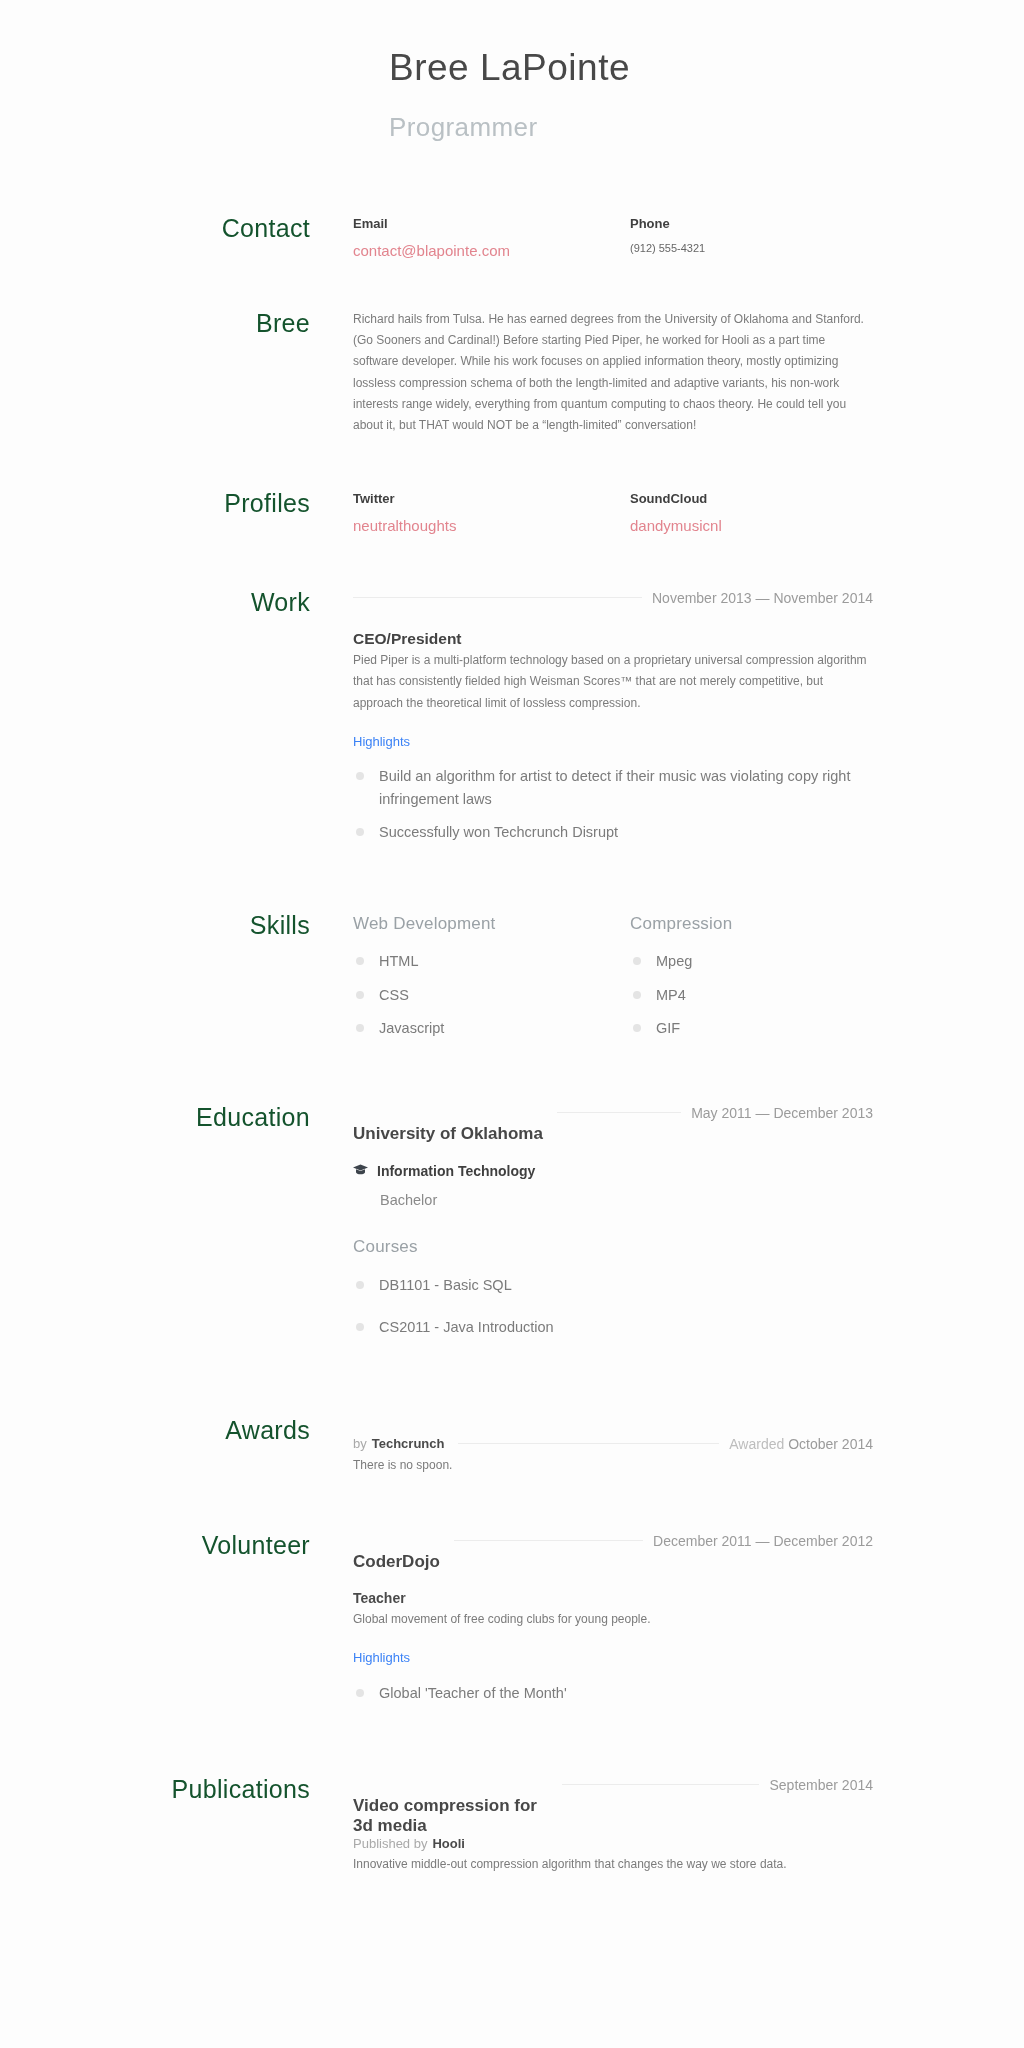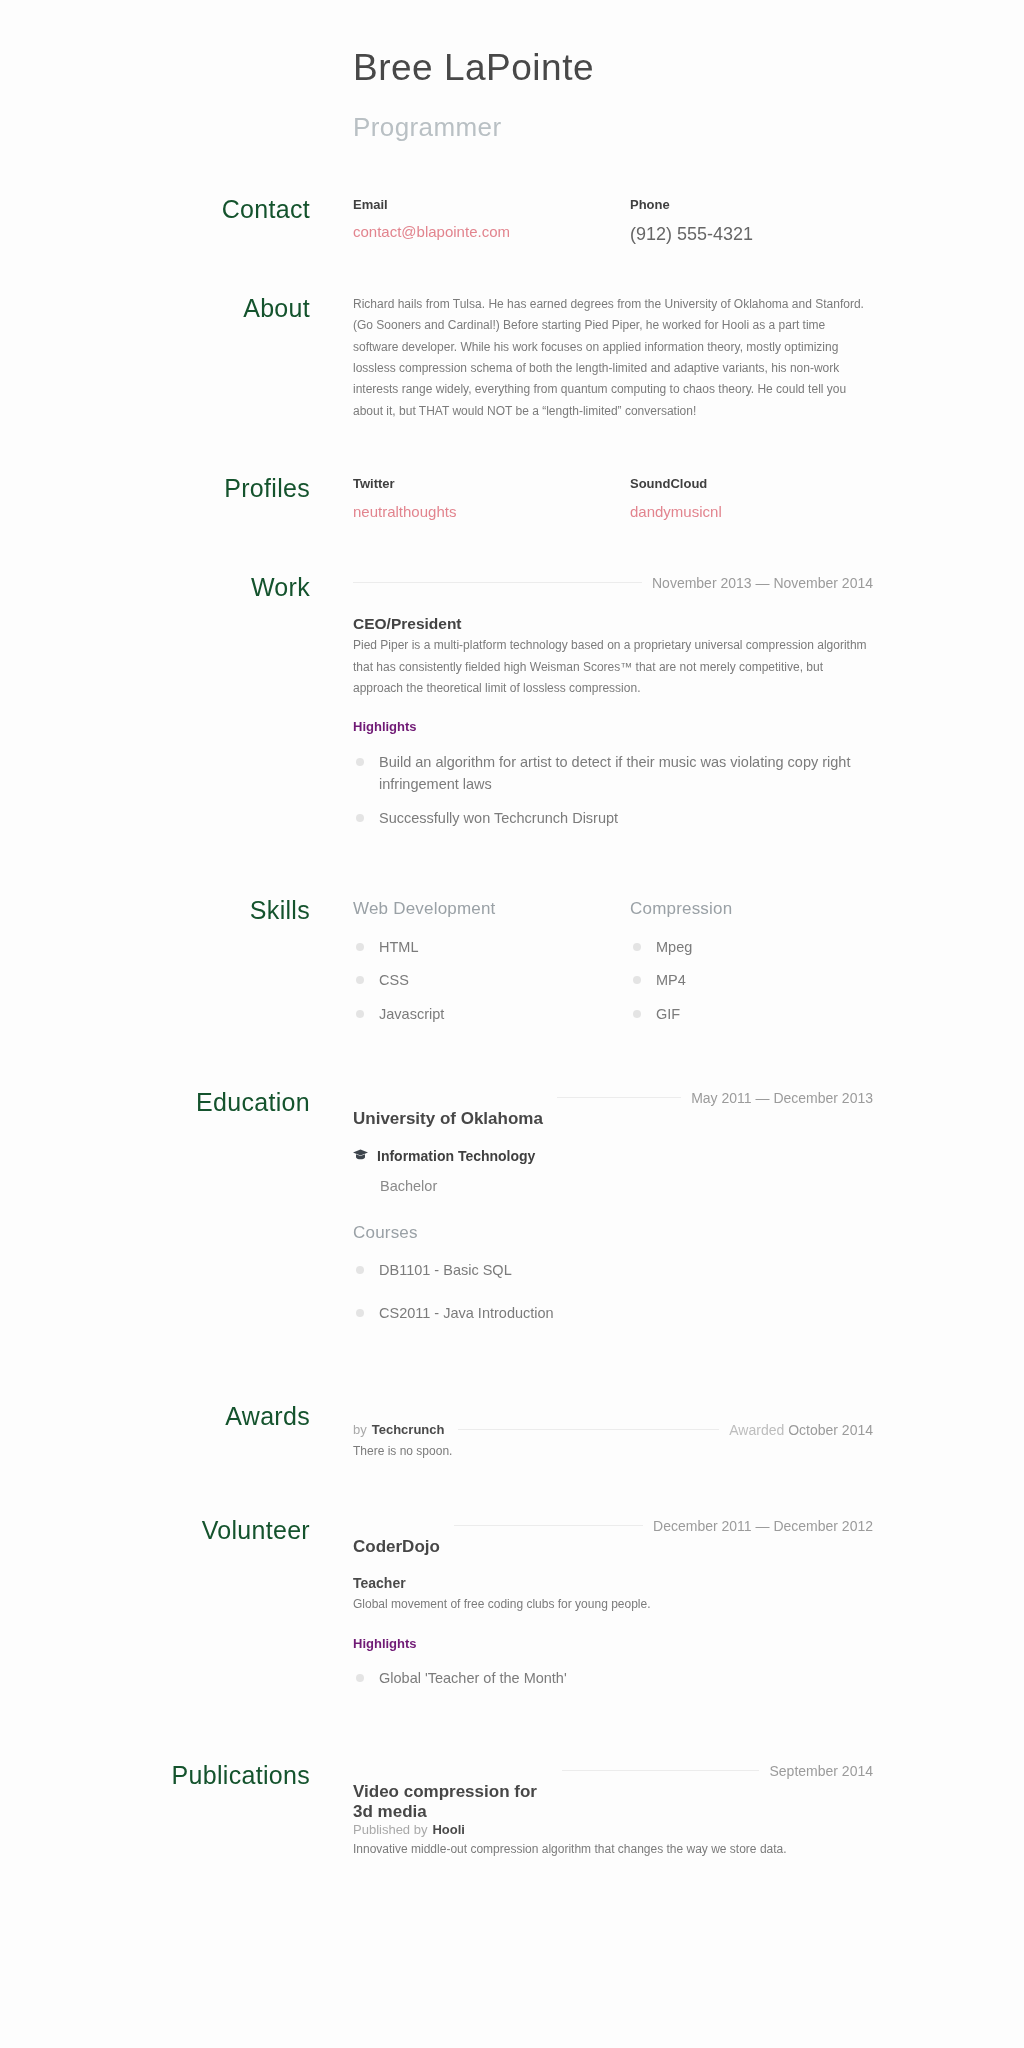--- a/index.html
+++ b/index.html
@@ -6,49 +6,49 @@
   * { box-sizing:border-box; }
   html,body { margin:0; padding:0; background:#fdfdfd; }
   body { font-family:"Liberation Sans","DejaVu Sans",sans-serif; color:#777; }
   .page { width:1024px; min-height:2048px; margin:0 auto; padding:40px 0 60px 0; }
 
   .row { display:flex; align-items:flex-start; margin-bottom:50px; }
   .label-col { flex:0 0 310px; text-align:right; font-size:25px; font-weight:300; color:#14532d; letter-spacing:.3px; line-height:1.15; }
   .content-col { flex:0 0 520px; margin-left:43px; font-size:15px; line-height:1.5; }
 
   
-  .header-row { margin-bottom:48px; }
+  .header-row { margin-bottom:67px;padding-left:36px; }
   h1.name { margin:0; font-size:37px; font-weight:400; color:#484848; letter-spacing:.5px; }
   h2.job { margin:12px 0 0 0; font-size:26px; font-weight:300; color:#b9c0c4; letter-spacing:.4px; }
 
   
   .pair-grid { display:flex; }
   .pair { width:277px; }
   .pair-label { font-size:13px; font-weight:bold; color:#3f3f3f; margin-bottom:7px; }
-  .pair-value { font-size:18px; color:#666; }
+  .pair-value { font-size:11px; color:#666; }
   a.link { color:var(--link); text-decoration:none; font-size:15px; cursor:pointer; }
 
   p.para { margin:0; color:#7b7b7b; font-size:12px; line-height:1.78; }
 
   
   .item-header { display:flex; align-items:flex-start; }
   .item-title { max-width:195px; font-size:17px; font-weight:bold; color:#474747; line-height:20px; height:20px;margin-top:21px; }
   .hr { flex:1 1 auto; border-top:1px solid #ececec; margin:9px 10px 0 14px; }
   .hr.from-left { margin-left:0; }
   .date { color:#9b9b9b; font-size:14px; font-weight:300; white-space:nowrap; }
   .date .muted { color:#bdbdbd; }
 
   .subtitle-row { display:flex; align-items:flex-start; margin-top:18px; font-size:13px; }
   .subtitle-muted { color:#a9a9a9; margin-right:5px; white-space:nowrap; }
   .subtitle-dark { color:#4a4a4a; font-weight:bold; white-space:nowrap; }
 
   .position-title { font-size:15.5px; font-weight:bold; color:#434343; margin-top:18px; }
   .position-sub { font-size:14px; font-weight:bold; color:#4a4a4a; margin-top:16px; }
   .summary { margin-top:14px; }
-  .mini-heading { font-size:13px; color:#701a75; font-weight:bold; margin-top:18px; }
+  .mini-heading { font-size:13px; color:#3b82f6; font-weight:normal; margin-top:18px; }
 
   ul.dotlist { list-style:none; margin:14px 0 0 0; padding:0; }
   ul.dotlist li { position:relative; padding-left:26px; margin-bottom:11px; color:#7b7b7b; font-size:14.5px; line-height:1.55; }
   ul.dotlist li::before { content:""; position:absolute; left:3px; top:7px; width:8px; height:8px; border-radius:50%; background:#e4e4e4; }
   ul.dotlist.spaced li { margin-bottom:20px; }
 
   .group-heading { font-size:17px; font-weight:300; color:#9aa1a6; letter-spacing:.2px; }
   .group-heading.courses { margin-top:22px; }
 
   
@@ -90,21 +90,21 @@
         </div>
         <div class="pair">
           <div class="pair-label">Phone</div>
           <div class="pair-value">(912) 555-4321</div>
         </div>
       </div>
     </div>
   </section>
 
   <section class="row sec-about">
-    <div class="label-col">About</div>
+    <div class="label-col">Bree</div>
     <div class="content-col">
       <p class="para">Richard hails from Tulsa. He has earned degrees from the University of Oklahoma and Stanford. (Go Sooners and Cardinal!) Before starting Pied Piper, he worked for Hooli as a part time software developer. While his work focuses on applied information theory, mostly optimizing lossless compression schema of both the length-limited and adaptive variants, his non-work interests range widely, everything from quantum computing to chaos theory. He could tell you about it, but THAT would NOT be a “length-limited” conversation!</p>
     </div>
   </section>
 
   <section class="row">
     <div class="label-col">Profiles</div>
     <div class="content-col">
       <div class="pair-grid">
         <div class="pair">

